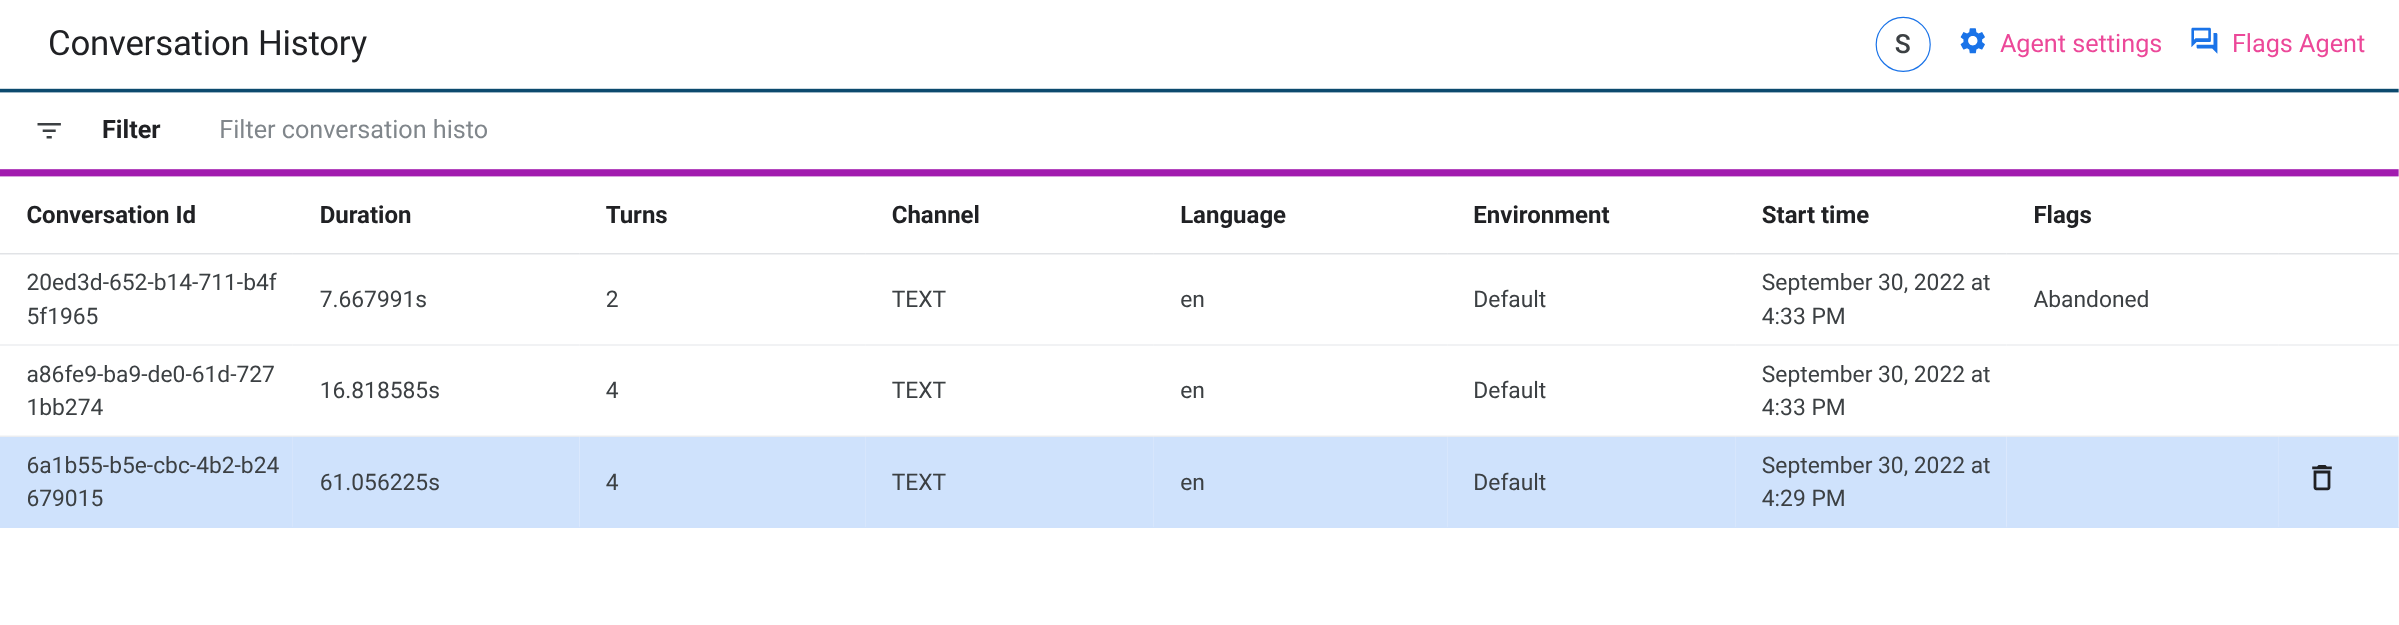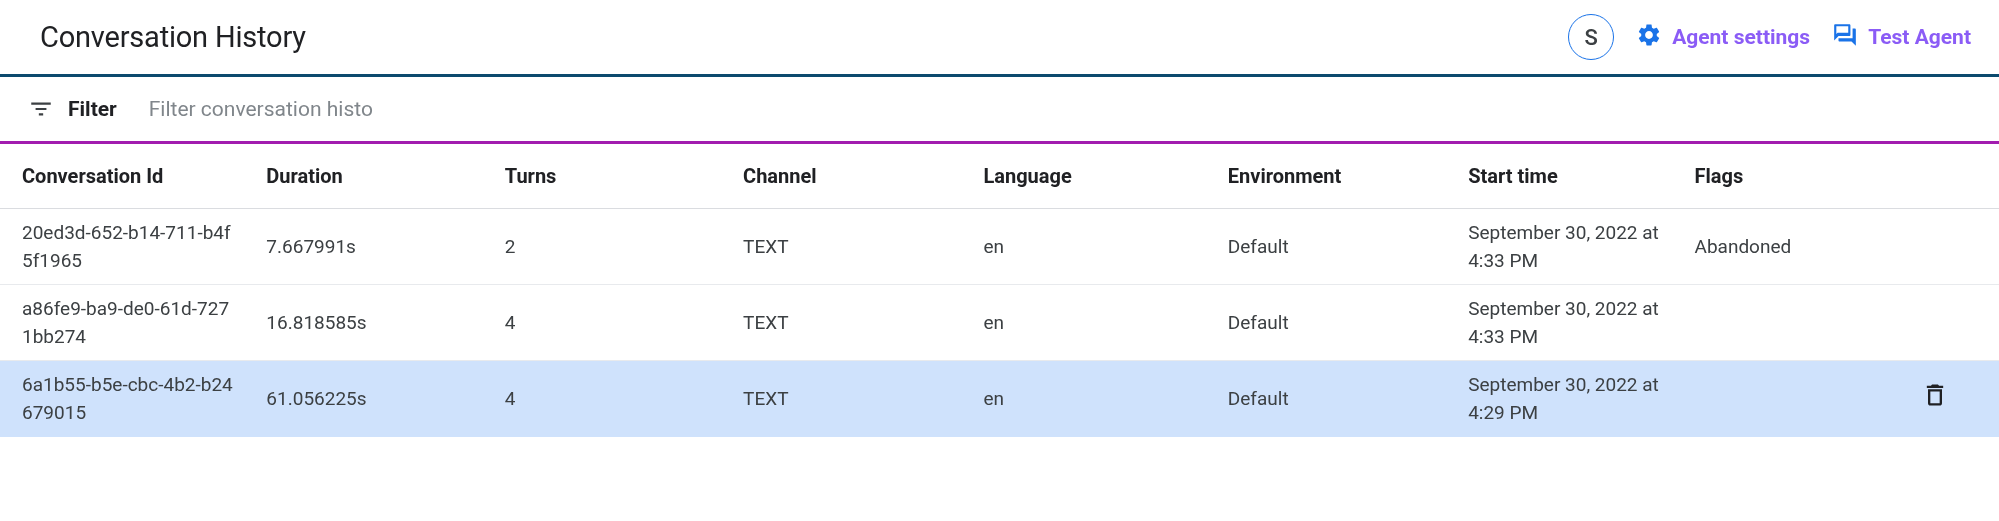--- a/index.html
+++ b/index.html
@@ -1,23 +1,23 @@
 <!DOCTYPE html>
 <html><head>
   <meta charset="utf-8">
   <style>
     * { margin: 0; padding: 0; box-sizing: border-box; }
     body { font-family: 'Google Sans', Roboto, Arial, sans-serif; color: #202124; background: #fff; font-size: 19px; }
     .header { display: flex; align-items: center; padding: 14px 28px 14px 40px; border-bottom: 3px solid #0c4a6e; }
     .page-title { font-size: 29px; font-weight: 400; color: #202124; flex: 1; letter-spacing: -0.2px; }
     .header-actions { display: flex; align-items: center; gap: 22px; }
     .avatar { width: 46px; height: 46px; border-radius: 50%; border: 1.5px solid #1a73e8; display: flex; align-items: center; justify-content: center; font-size: 22px; font-weight: 500; color: #3c4043; background: #fff; }
-    .header-link { display: inline-flex; align-items: center; gap: 10px; color: #8b5cf6; font-size: 21px; font-weight: 700; text-decoration: none; cursor: pointer; }
+    .header-link { display: inline-flex; align-items: center; gap: 10px; color: #ec4899; font-size: 21px; font-weight: 400; text-decoration: none; cursor: pointer; }
     .header-link svg { width: 26px; height: 26px; fill: #1a73e8; }
-    .filter-bar { display: flex; align-items: center; padding: 16px 28px; gap: 14px; border-bottom: 3px solid #a21caf; }
+    .filter-bar { display: flex; align-items: center; padding: 16px 28px; gap: 31px; border-bottom: 6px solid #a21caf; }
     .filter-icon svg { width: 26px; height: 26px; fill: #3c4043; display: block; }
     .filter-label { font-size: 21px; font-weight: 700; color: #202124; }
     .filter-input { border: none; outline: none; font-size: 21px; color: #14532d; font-family: inherit; padding: 4px 6px; width: 260px; background: transparent; text-align: center; }
     .filter-input::placeholder { color: #80868b; }
     table { width: 100%; border-collapse: collapse; table-layout: fixed; }
     th { text-align: left; font-size: 20px; font-weight: 700; color: #202124; padding: 20px 10px 20px 22px; border-bottom: 1px solid #dadce0; margin-left: 19px; }
     td { font-size: 19px; color: #3c4043; padding: 10px 10px 10px 22px; border-bottom: 1px solid #e8eaed; vertical-align: middle; line-height: 1.45; }
     tr.selected td { background: #cfe2fc; border-bottom-color: #cfe2fc; }
     .col-id { width: 12.2%; }
     .col-duration { width: 11.9%; }
@@ -49,21 +49,21 @@
           </svg>
       </span>
       <span>Agent settings</span>
     </a>
     <a class="header-link">
       <span>
         <svg viewBox="0 0 24 24">
             <path d="M15 4v6H5.17L4 11.17V4h11m1-2H3c-.55 0-1 .45-1 1v14l4-4h10c.55 0 1-.45 1-1V3c0-.55-.45-1-1-1zm5 4h-2v9H6v2c0 .55.45 1 1 1h11l4 4V7c0-.55-.45-1-1-1z"></path>
           </svg>
       </span>
-      <span>Test Agent</span>
+      <span>Flags Agent</span>
     </a>
   </div>
 </div>
 
 <div class="filter-bar">
   <span class="filter-icon">
     <svg viewBox="0 0 24 24">
         <path d="M3 6h18v2H3V6zm4 5h10v2H7v-2zm3 5h4v2h-4v-2z"></path>
       </svg>
   </span>

